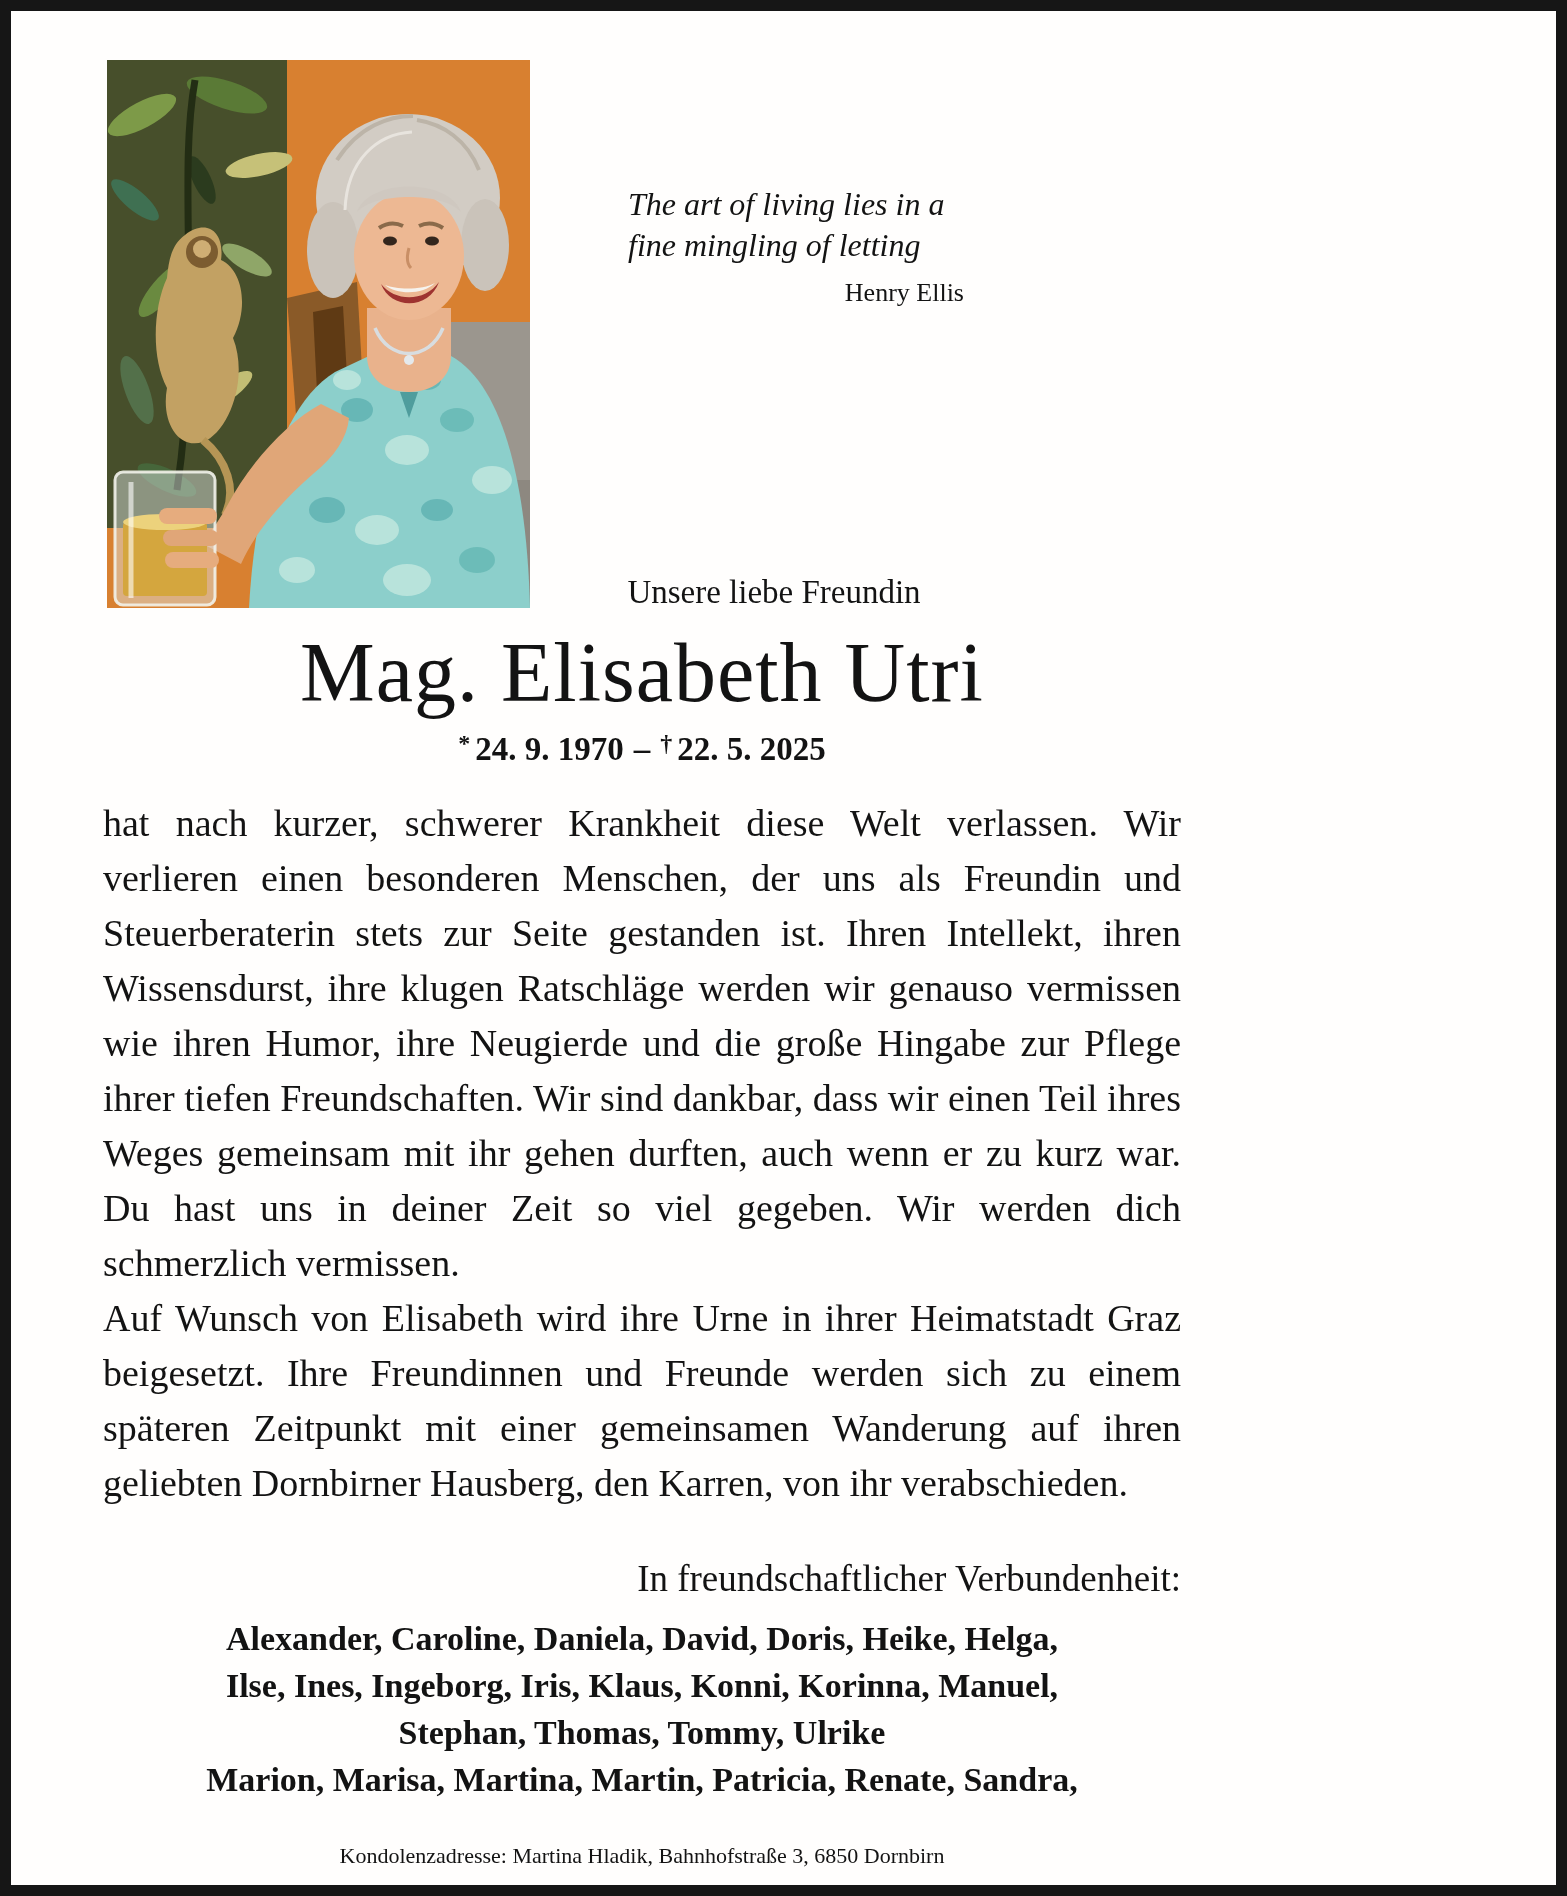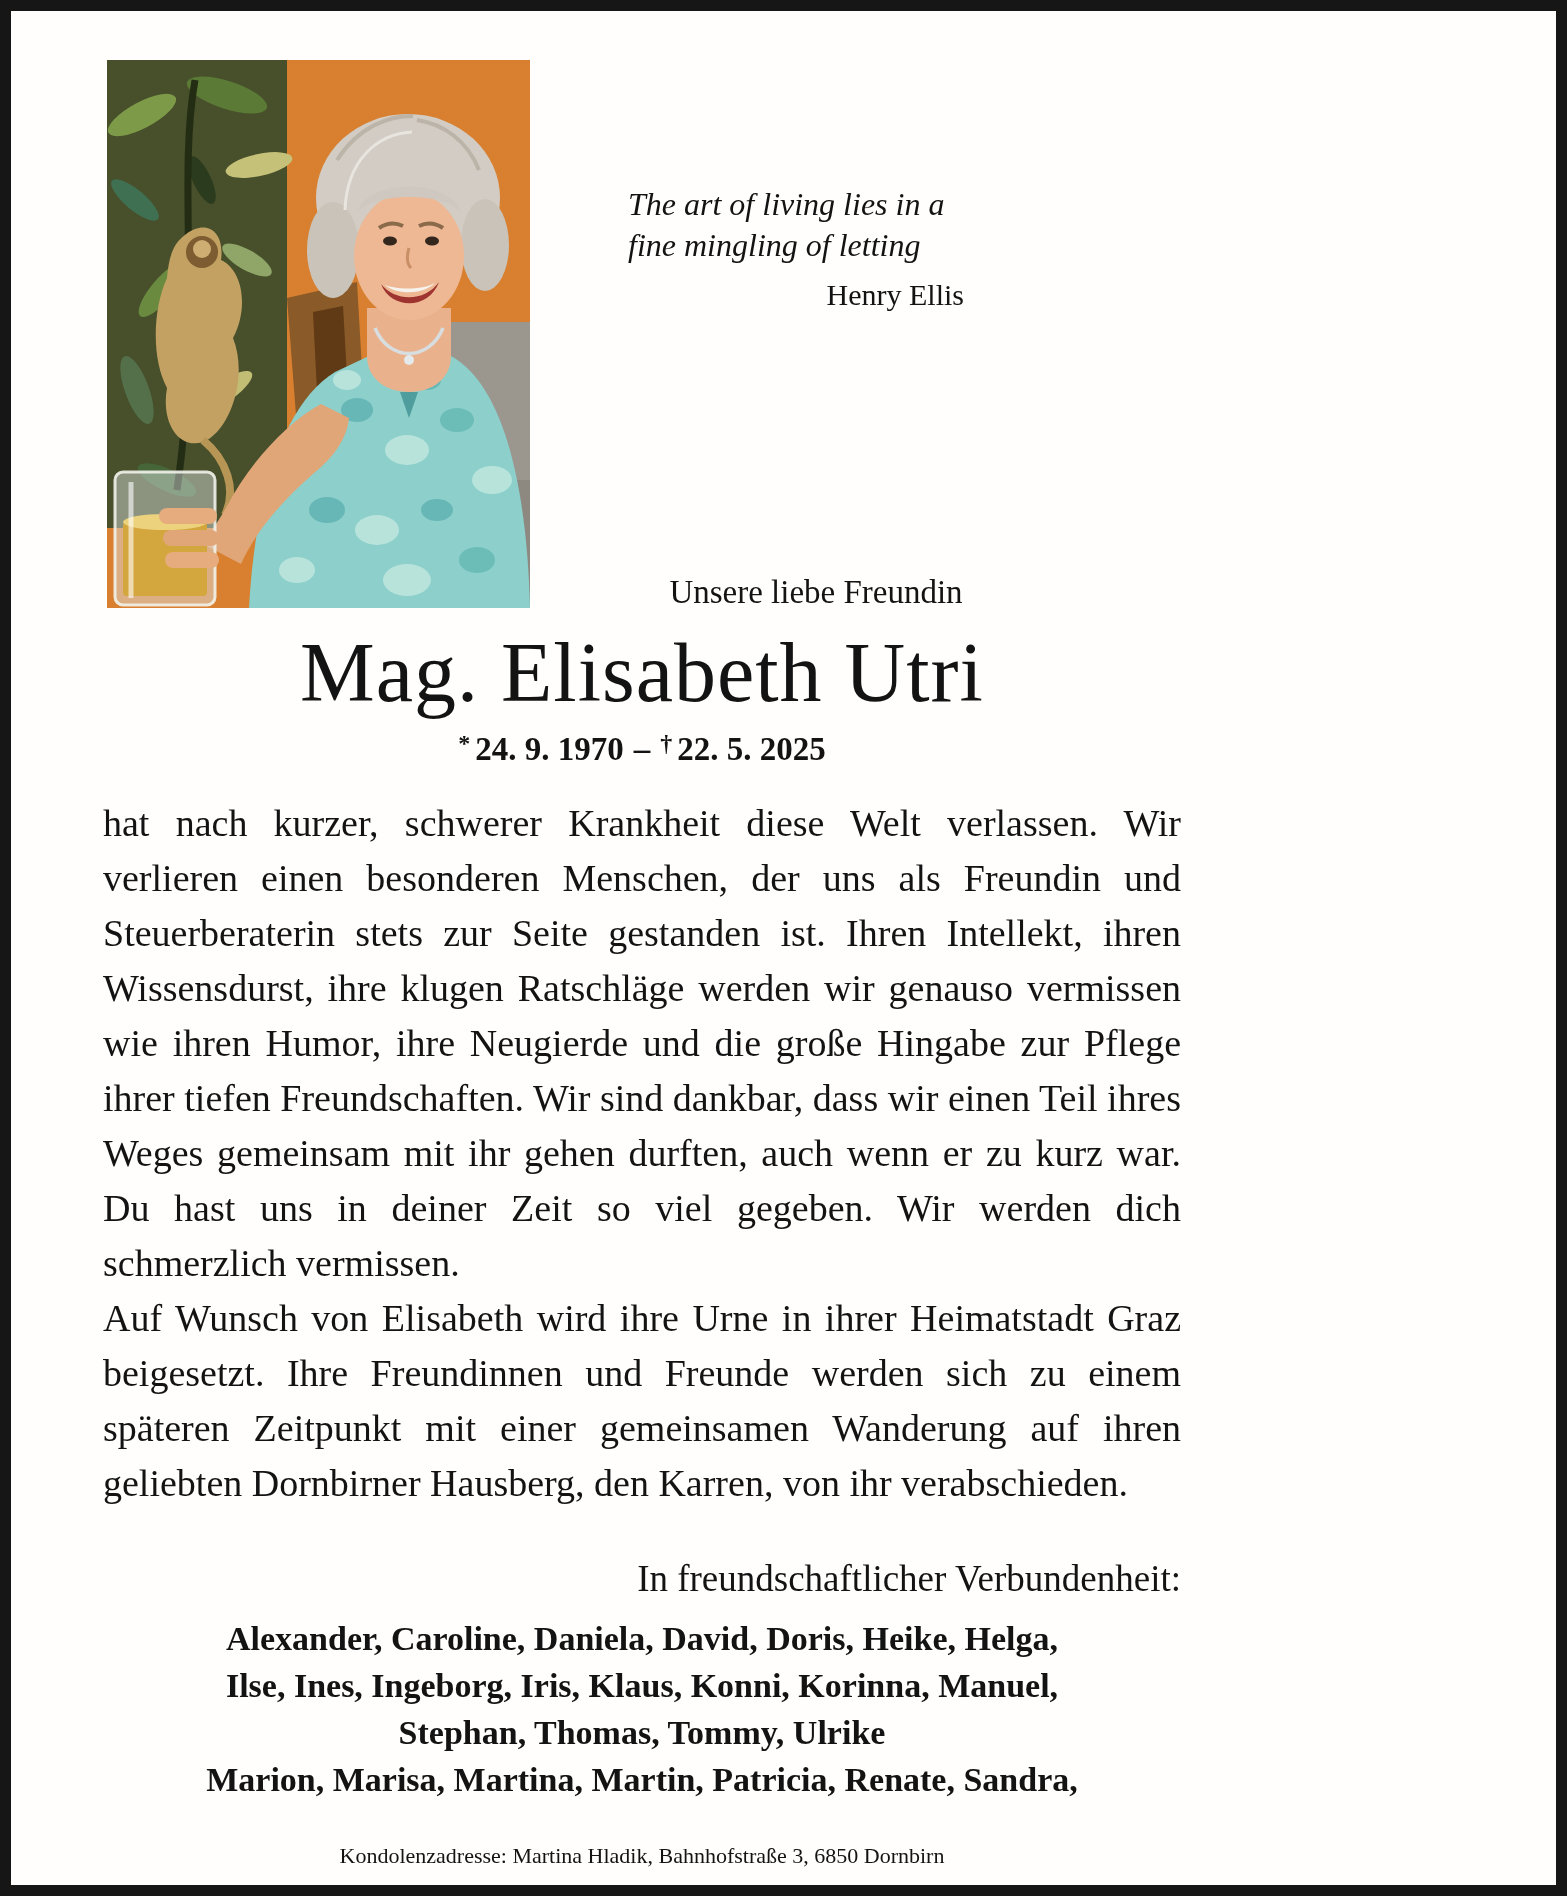--- a/index.html
+++ b/index.html
@@ -37,27 +37,27 @@
     left: 617px;
     top: 173px;
     width: 340px;
     font-style: italic;
     font-size: 32px;
     line-height: 1.28;
   }
   .quote-attribution {
     font-style: normal;
     text-align: right;
-    font-size: 30px;
+    font-size: 26px;
     margin-top: 10px;
     padding-right: 4px;
   }
   .intro-line {
     position: absolute;
-    left: 635px;
+    left: 593px;
     top: 563px;
     width: 340px;
     text-align: center;
     font-size: 33px;
   }
   .column {
     margin-left: 92px;
     width: 1078px;
   }
   .title {

